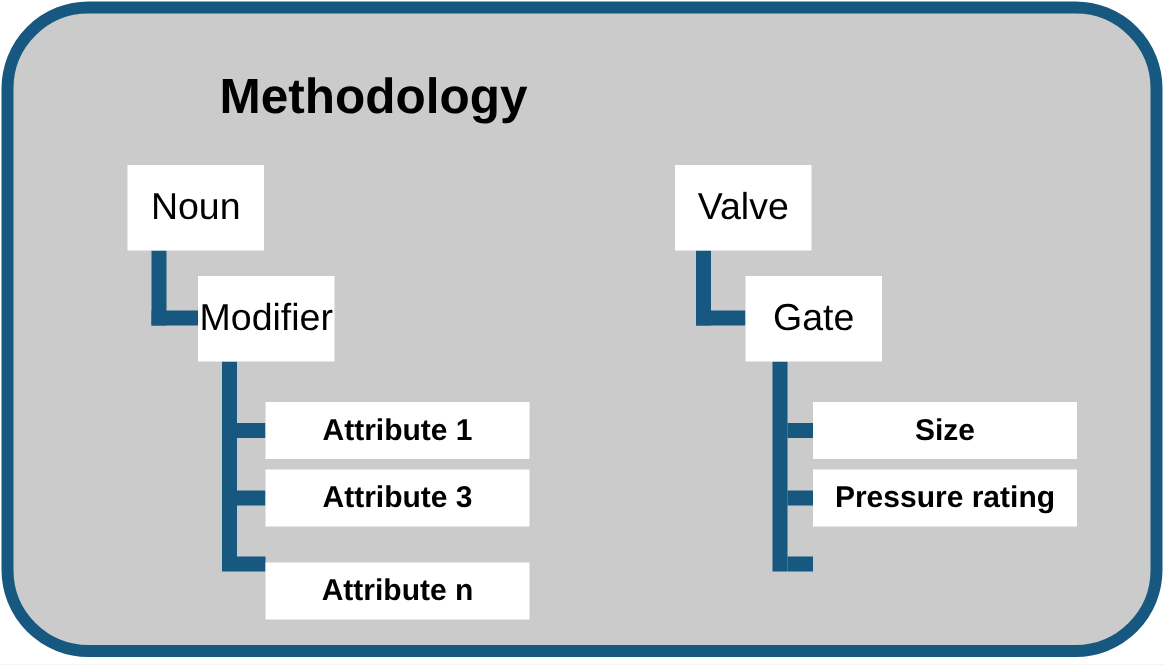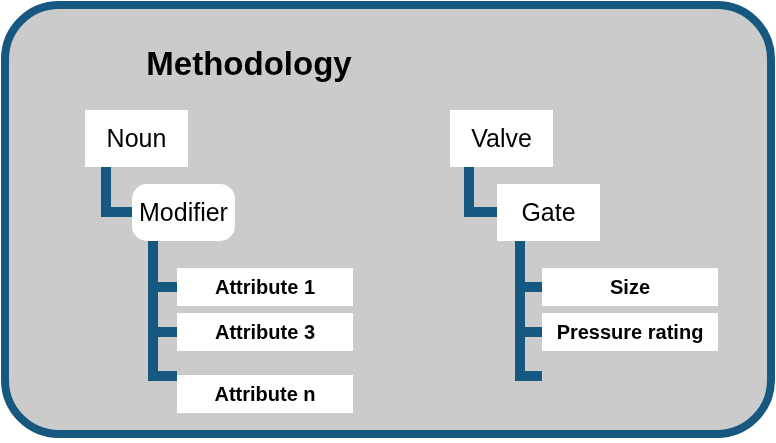--- a/index.html
+++ b/index.html
@@ -41,39 +41,39 @@
   .node {
     position: absolute;
     background: #ffffff;
     color: #000000;
     display: flex;
     align-items: center;
     justify-content: center;
     white-space: nowrap;
   }
   .parent-node {
-    width: 103px;
+    width: 91px;
     height: 57px;
     font-size: 25px;
     font-weight: 400;
   }
   .leaf-node {
     width: 176px;
     height: 38px;
     font-size: 20px;
     font-weight: 700;
   }
   .conn {
     position: absolute;
     background: var(--blue, #16587f);
   }
 
   
   .noun     { left: 76px;  top: 101px; }
-  .modifier { left: 123px; top: 175px; border-radius: 15px; }
+  .modifier { left: 123px; top: 175px; }
   .leafL    { left: 168px; text-align: right; }
   .l-v1 { left: 92px;  top: 158px; width: 10px; height: 50px; }
   .l-h1 { left: 92px;  top: 198px; width: 31px; height: 10px; }
   .l-v2 { left: 139px; top: 232px; width: 10px; height: 140px; }
   .l-s1 { left: 149px; top: 273px; width: 19px; height: 10px; }
   .l-s2 { left: 149px; top: 318px; width: 19px; height: 10px; }
   .l-s3 { left: 149px; top: 362px; width: 19px; height: 10px; }
 
   
   .valve { left: 441px; top: 101px; }

